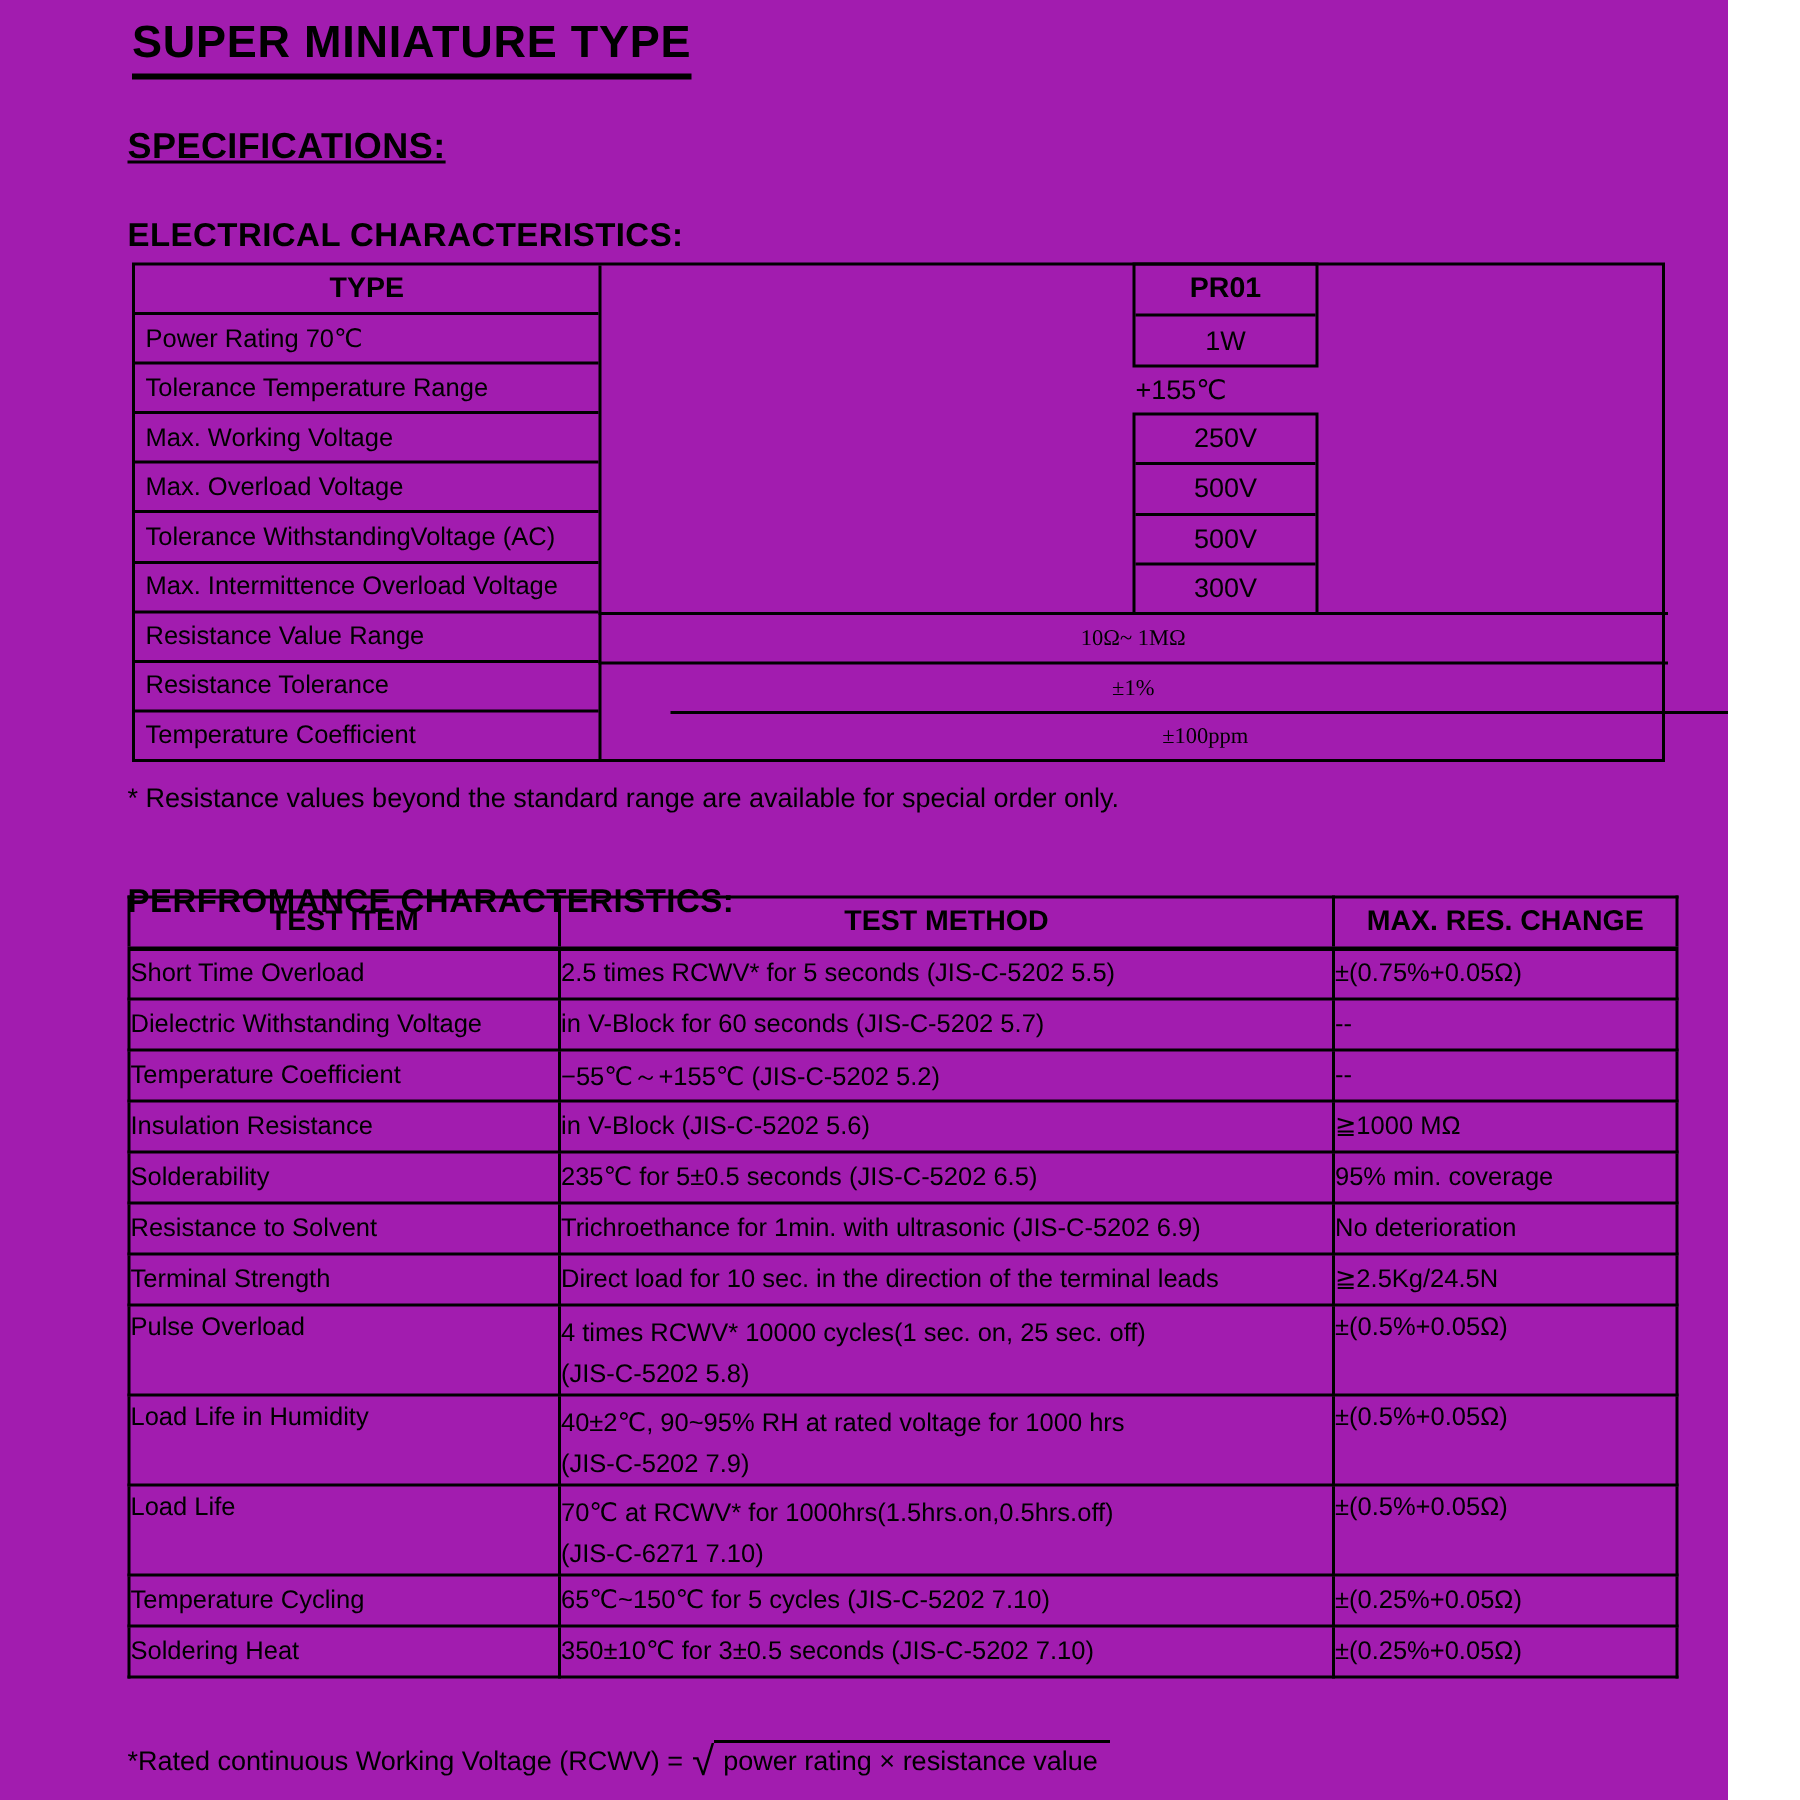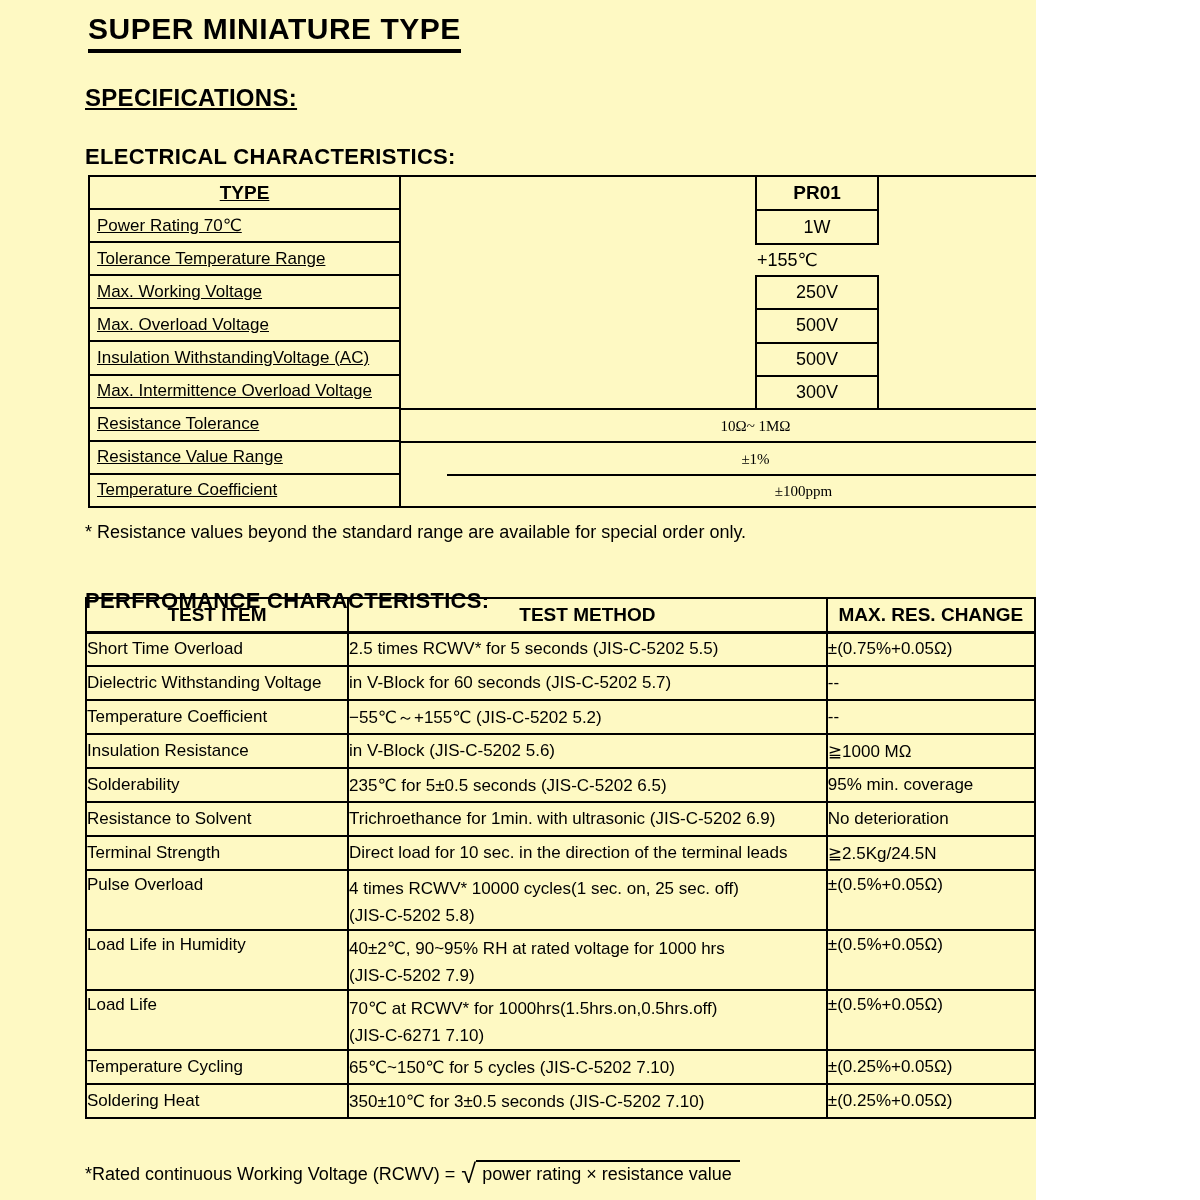--- a/index.html
+++ b/index.html
@@ -1,33 +1,33 @@
 <!DOCTYPE html>
 <html><head>
 <meta charset="utf-8">
 <style>
   html,body{margin:0;padding:0;background:#fff;}
-  .page{position:relative;width:1036px;height:1200px;background:#fef9c3;color:#000;
+  .page{position:relative;width:1152px;height:1200px;background:#a21caf;color:#000;
         font-family:"Liberation Sans","DejaVu Sans",sans-serif;overflow:hidden;}
 
   
   .title{position:absolute;left:88px;top:12px;font-size:30px;font-weight:bold;
          letter-spacing:.5px;border-bottom:4px solid #000;padding-bottom:3px;}
   .h-spec{position:absolute;left:85px;top:84px;font-size:24px;font-weight:bold;letter-spacing:.3px;text-decoration:underline;}
   .h-elec{position:absolute;left:85px;top:144px;font-size:22px;font-weight:bold;letter-spacing:.3px;}
   .h-perf{position:absolute;left:85px;top:588px;font-size:22px;font-weight:bold;letter-spacing:.3px;}
   .footnote{position:absolute;left:85px;top:522px;font-size:18px;}
 
   
   .etable{position:absolute;left:88px;top:175px;width:1022px;height:333px;
           border:2px solid #000;box-sizing:border-box;font-size:17px;}
   .ecol{position:absolute;left:0;top:0;width:311px;height:329px;border-right:2px solid #000;
         box-sizing:border-box;display:flex;flex-direction:column;}
   .ecell{flex:1;border-bottom:2px solid #000;display:flex;align-items:center;
-         padding-left:7px;box-sizing:border-box;white-space:nowrap;text-decoration:underline;}
+         padding-left:7px;box-sizing:border-box;white-space:nowrap;}
   .ecell:last-child{border-bottom:none;}
   .ecell.hdr{justify-content:center;font-weight:bold;font-size:19px;padding-left:0;}
 
   .prbox-top{position:absolute;left:665px;top:-2px;width:124px;height:70px;
              border:2px solid #000;box-sizing:border-box;display:flex;flex-direction:column;}
   .prbox-bot{position:absolute;left:665px;top:98px;width:124px;height:135px;
              border:2px solid #000;box-sizing:border-box;display:flex;flex-direction:column;}
   .prcell{flex:1;display:flex;align-items:center;justify-content:center;
           border-bottom:2px solid #000;box-sizing:border-box;font-size:18px;}
   .prcell:last-child{border-bottom:none;}
@@ -70,24 +70,24 @@
   <div class="h-spec">SPECIFICATIONS:</div>
   <div class="h-elec">ELECTRICAL CHARACTERISTICS:</div>
 
   <div class="etable">
     <div class="ecol">
       <div class="ecell hdr">TYPE</div>
       <div class="ecell">Power Rating 70℃</div>
       <div class="ecell">Tolerance Temperature Range</div>
       <div class="ecell">Max. Working Voltage</div>
       <div class="ecell">Max. Overload Voltage</div>
-      <div class="ecell">Insulation WithstandingVoltage (AC)</div>
+      <div class="ecell">Tolerance WithstandingVoltage (AC)</div>
       <div class="ecell">Max. Intermittence Overload Voltage</div>
+      <div class="ecell">Resistance Value Range</div>
       <div class="ecell">Resistance Tolerance</div>
-      <div class="ecell">Resistance Value Range</div>
       <div class="ecell">Temperature Coefficient</div>
     </div>
 
     <div class="prbox-top">
       <div class="prcell model">PR01</div>
       <div class="prcell">1W</div>
     </div>
 
     <div class="temp-val">+155℃</div>
 

